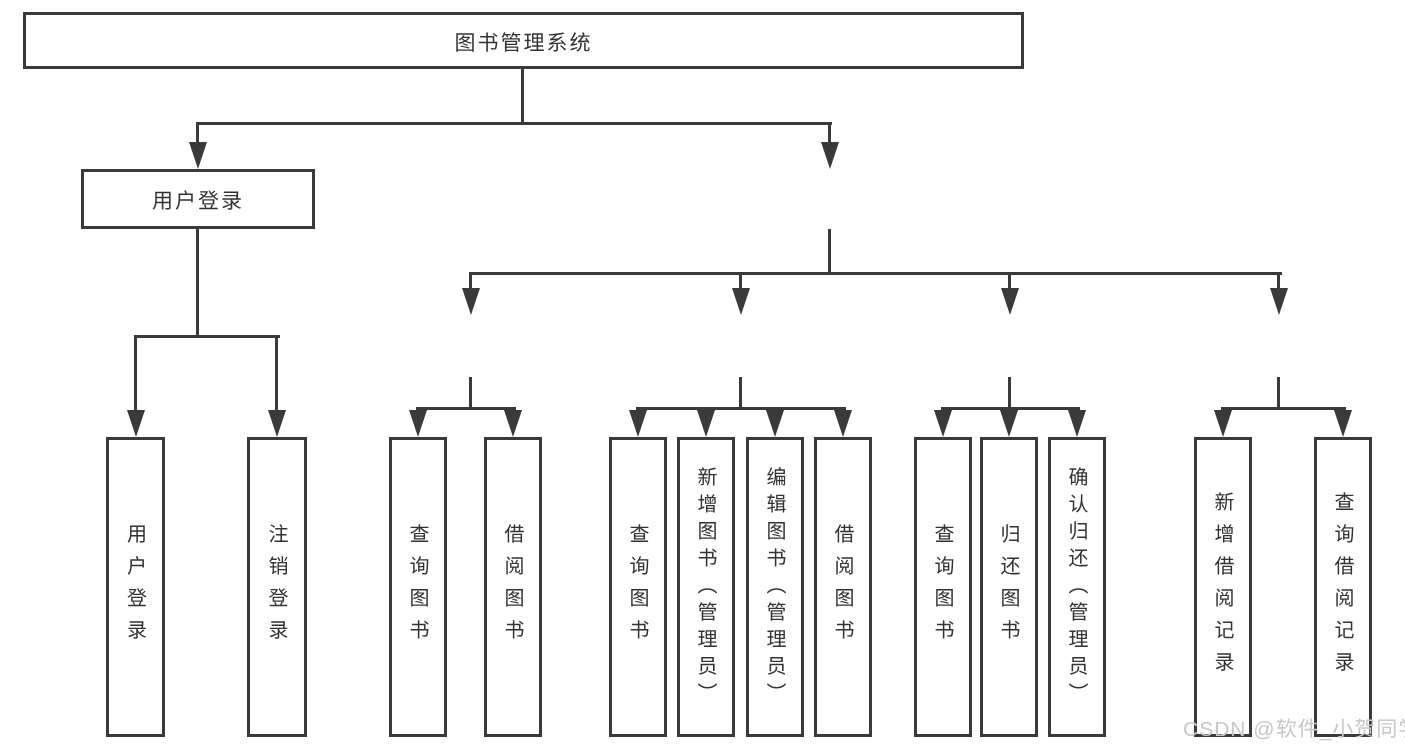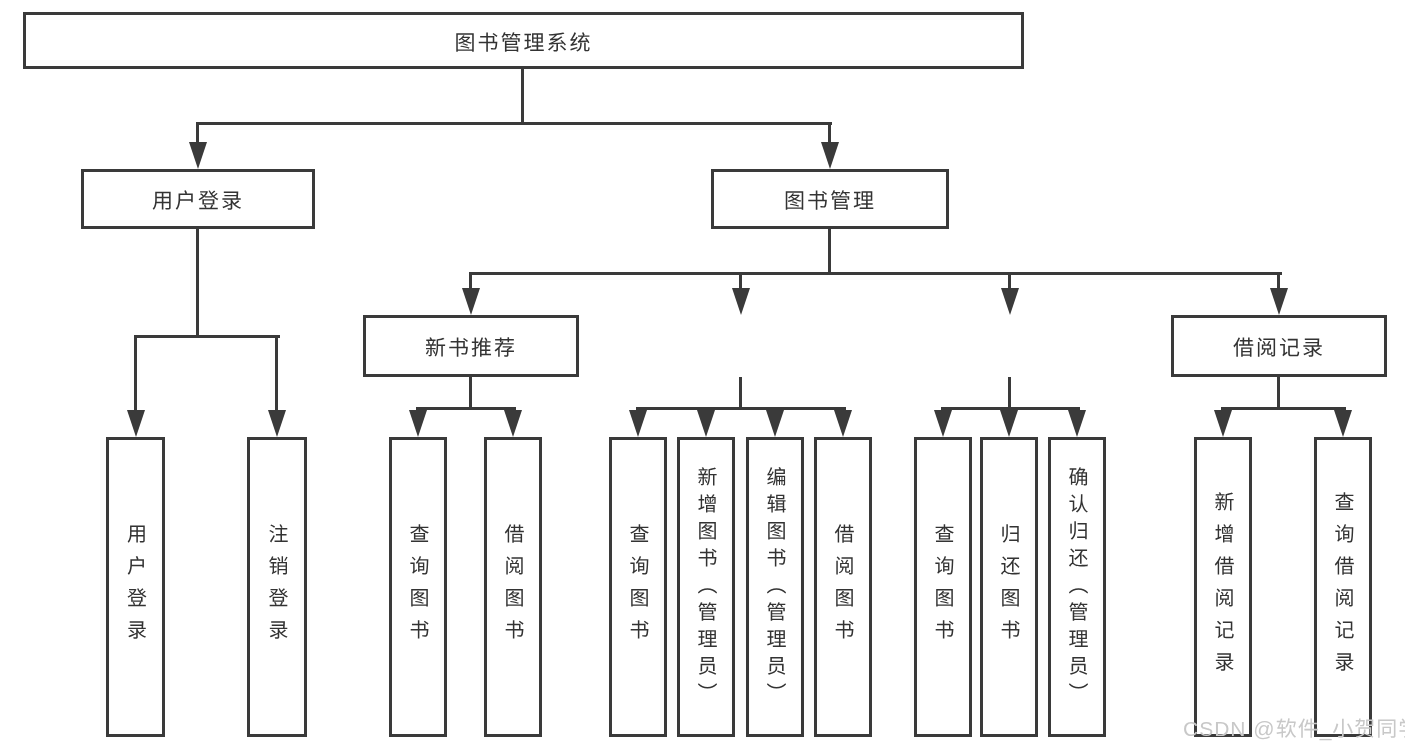--- a/index.html
+++ b/index.html
@@ -33,24 +33,21 @@
   }
 </style>
 </head>
 <body>
 
 <div class="canvas">
 
   <div class="node" style="left:23px;top:12px;width:1001px;height:57px">图书管理系统</div>
 
   <div class="node" style="left:81px;top:169px;width:234px;height:60px">用户登录</div>
-  <div class="node" style="left:711px;top:169px;width:238px;height:60px">图书管理</div>
 
-  <div class="node" style="left:363px;top:315px;width:216px;height:62px">新书推荐</div>
-  <div class="node" style="left:1171px;top:315px;width:216px;height:62px">借阅记录</div>
 
   <div class="node vnode" style="left:106px;top:437px;width:59px;height:300px">用户登录</div>
   <div class="node vnode" style="left:247px;top:437px;width:60px;height:300px">注销登录</div>
 
   <div class="node vnode" style="left:389px;top:437px;width:58px;height:300px">查询图书</div>
   <div class="node vnode" style="left:484px;top:437px;width:58px;height:300px">借阅图书</div>
 
   <div class="node vnode" style="left:609px;top:437px;width:58px;height:300px">查询图书</div>
   <div class="node vnode long" style="left:677px;top:437px;width:58px;height:300px">新增图书（管理员）</div>
   <div class="node vnode long" style="left:746px;top:437px;width:58px;height:300px">编辑图书（管理员）</div>

